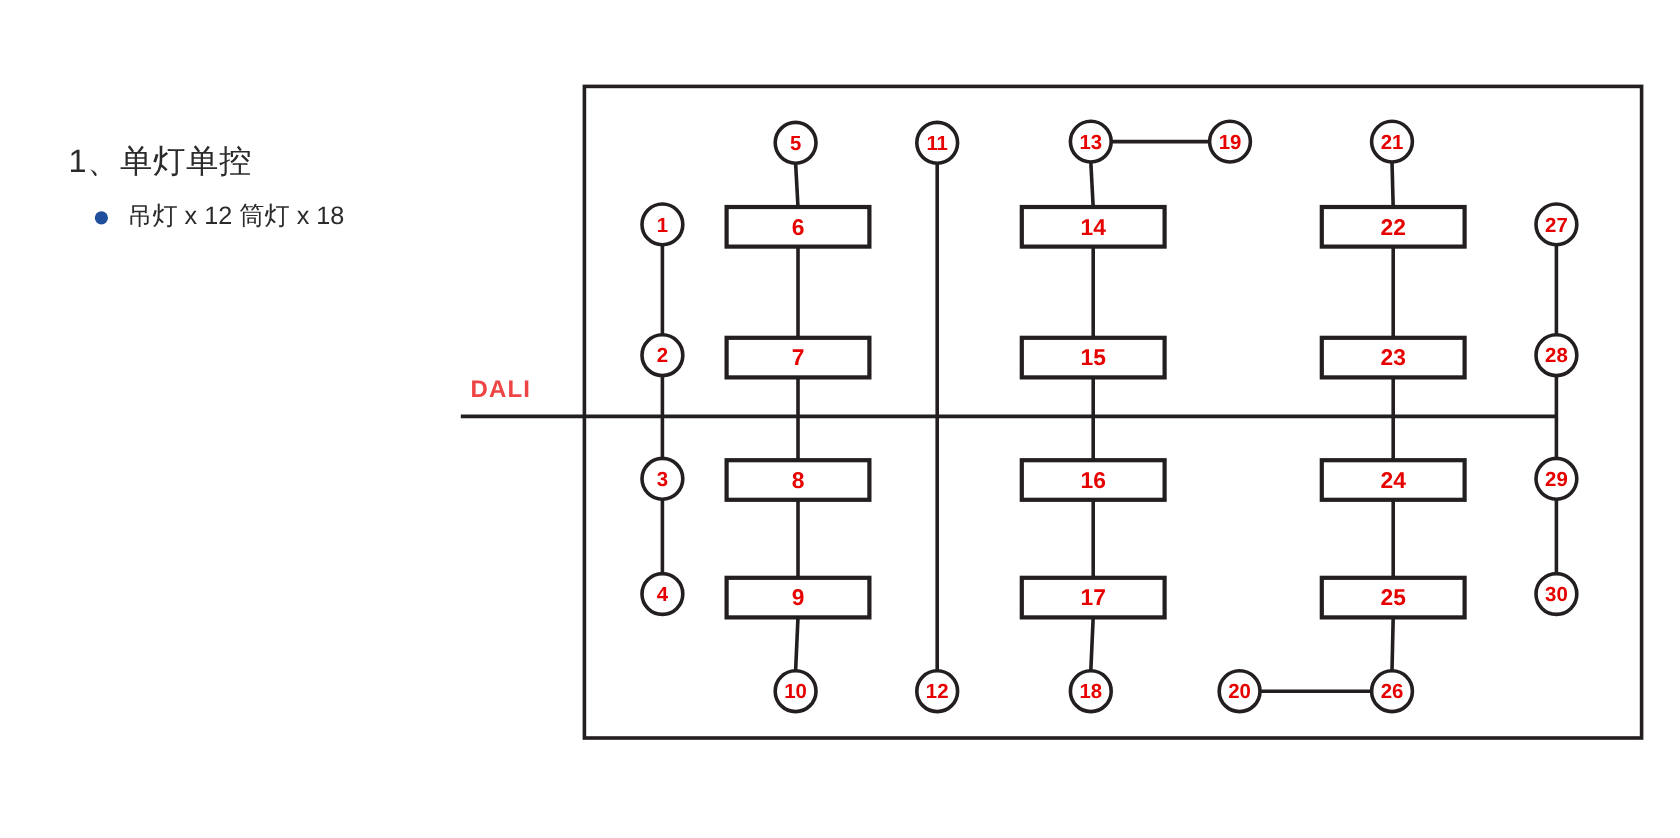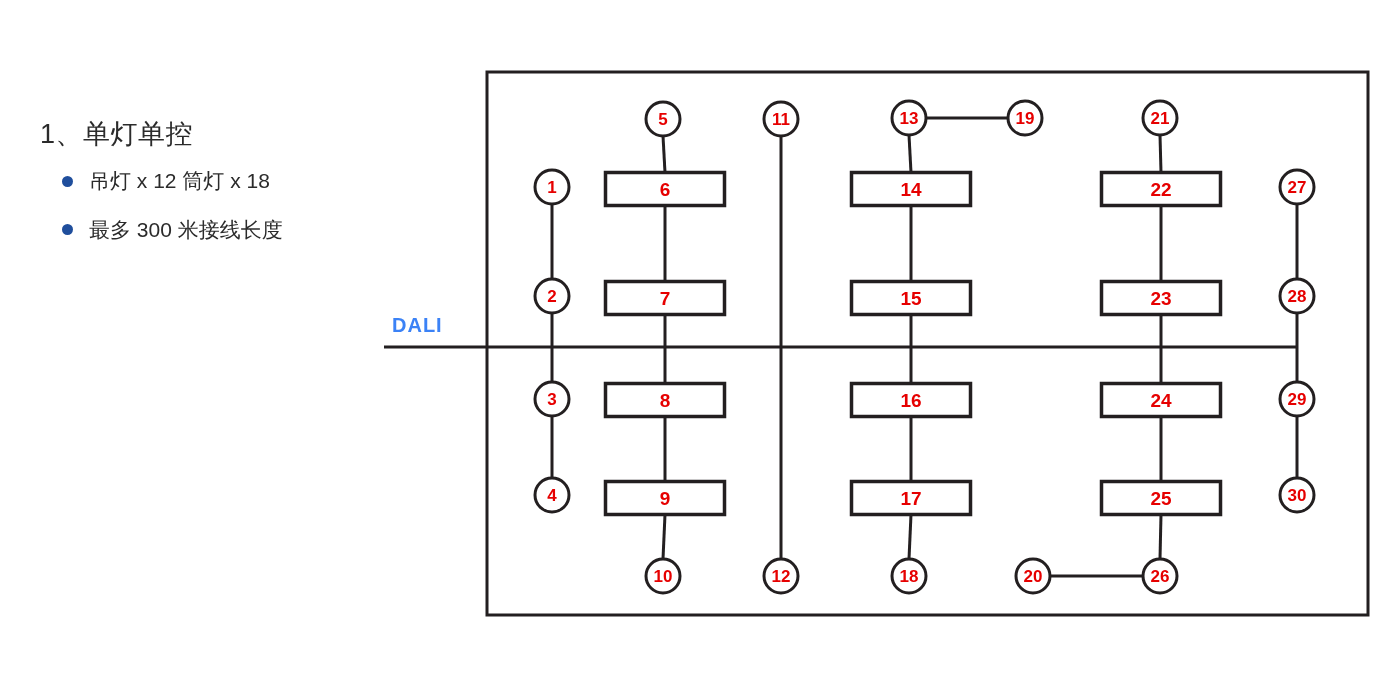--- a/index.html
+++ b/index.html
@@ -17,21 +17,21 @@
   }
   #stage {
     position: relative;
     width: 1400px;
     height: 698px;
   }
 
   
   .text-panel {
     position: absolute;
-    left: 40px;
+    left: 57px;
     top: 118px;
     width: 380px;
   }
   .panel-heading {
     font-size: 27px;
     font-weight: 400;
     color: #2b2b2b;
     letter-spacing: 0.5px;
     line-height: 1.2;
     margin: 0 0 18px 0;
@@ -68,44 +68,40 @@
     position: absolute;
     left: 0;
     top: 0;
   }
   .dali-label {
     position: absolute;
     left: 392px;
     top: 314px;
     font-size: 20px;
     font-weight: bold;
-    color: #3b82f6;
+    color: #ef4444;
     letter-spacing: 1px;
   }
   svg text.node-num {
     font-family: "Liberation Sans", sans-serif;
     font-weight: bold;
     fill: #e60000;
   }
 </style>
 </head>
 <body>
 
 <div id="stage">
 
   <div class="text-panel">
     <h1 class="panel-heading">1、单灯单控</h1>
     <ul class="bullet-list">
       <li class="bullet-item">
         <span class="bullet-dot"></span>
         <span class="bullet-text">吊灯 x 12   筒灯 x 18</span>
-      </li>
-      <li class="bullet-item">
-        <span class="bullet-dot"></span>
-        <span class="bullet-text">最多 300 米接线长度</span>
       </li>
     </ul>
   </div>
 
   <div class="dali-label">DALI</div>
 
   <svg id="diagram" width="1400" height="698" viewBox="0 0 1400 698">
     <g id="layer-border">
         <rect x="487" y="72" width="881" height="543" fill="none" stroke="#231f20" stroke-width="3"></rect>
       </g>

